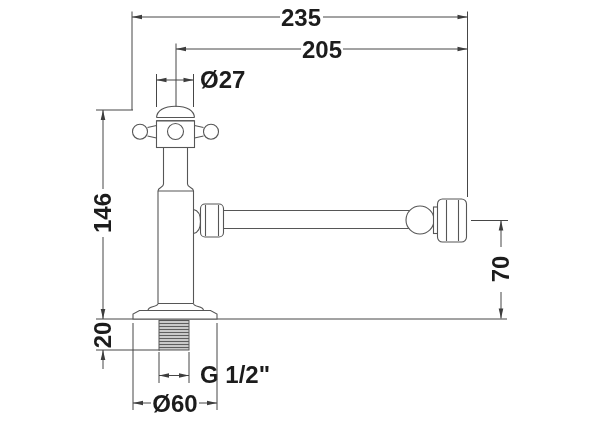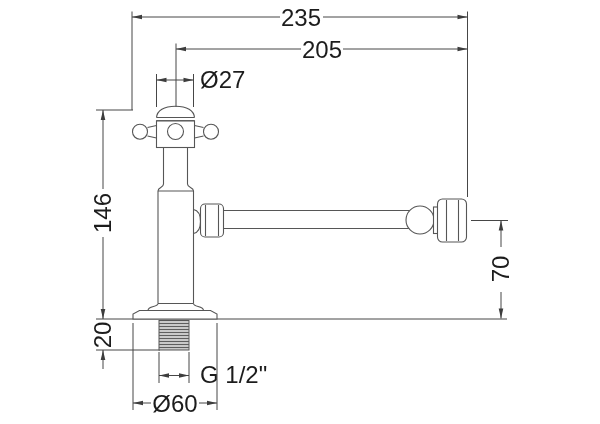--- a/index.html
+++ b/index.html
@@ -1,18 +1,19 @@
 <!DOCTYPE html>
 <html><head>
 <meta charset="utf-8">
 <style>
   html,body{margin:0;padding:0;background:#fff;}
   .stage{
     position:relative;width:600px;height:424px;background:#ffffff;overflow:hidden;
     font-family:"Liberation Sans",sans-serif;
+    font-weight:bold;
   }
   svg{display:block;}
   .geo{stroke:#565656;stroke-width:1.1;fill:none;}
   .geo-fill{stroke:#565656;stroke-width:1.1;fill:#ffffff;}
   .dim{stroke:#464646;stroke-width:1;fill:none;}
   .arrow{fill:#3d3d3d;stroke:none;}
   .thread-fill{fill:#c9c9c9;stroke:#565656;stroke-width:1;}
   .thread-line{stroke:#5e5e5e;stroke-width:1;fill:none;}
   text.dimtext{fill:#1c1c1c;font-size:24px;font-family:"Liberation Sans",sans-serif;}
 </style>

